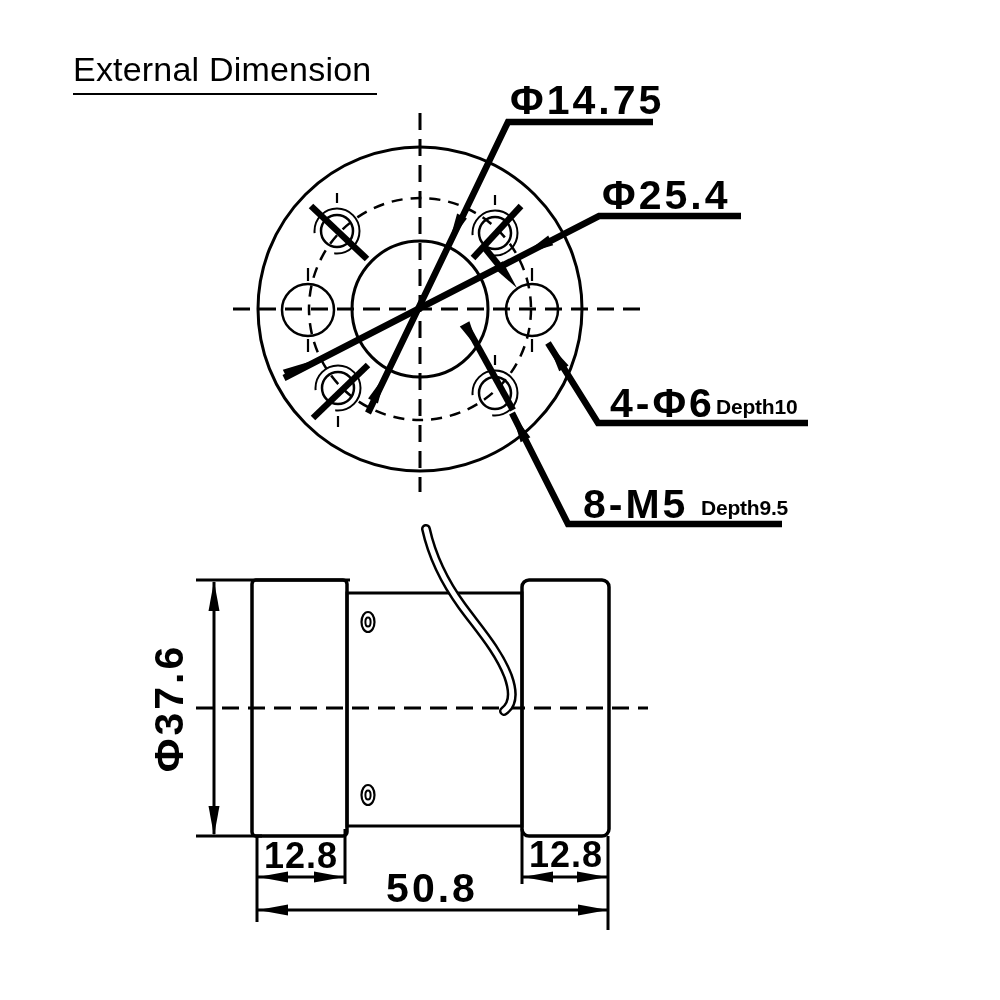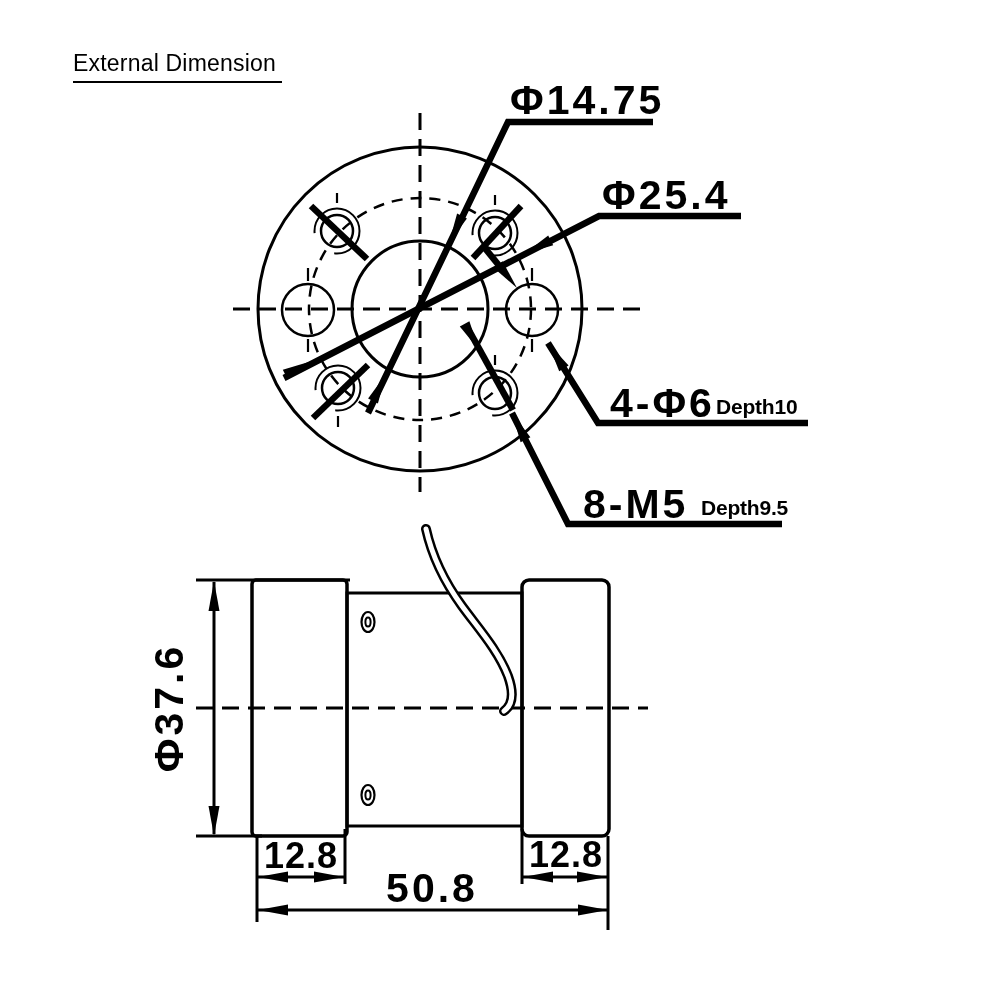--- a/index.html
+++ b/index.html
@@ -1,19 +1,19 @@
 <!DOCTYPE html>
 <html><head>
 <meta charset="utf-8">
 <style>
   html,body{margin:0;padding:0;background:#fff;width:1000px;height:1000px;overflow:hidden;}
   body{font-family:"Liberation Sans","DejaVu Sans",sans-serif;color:#000;position:relative;}
   #title{
     position:absolute;left:73px;top:50px;
-    font-size:23px;font-weight:400;letter-spacing:.2px;
+    font-size:34px;font-weight:400;letter-spacing:.2px;
     border-bottom:2.5px solid #000;padding:0 6px 4px 0;
   }
   svg{position:absolute;left:0;top:0;}
   .ln{stroke:#000;fill:none;}
   .thick{stroke-width:6.5;}
   .mid{stroke-width:3;}
   .thin{stroke-width:2.2;}
   .arrow{fill:#000;stroke:none;}
   text{fill:#000;}
   .dimtxt{font-size:41px;font-weight:600;letter-spacing:3px;}

